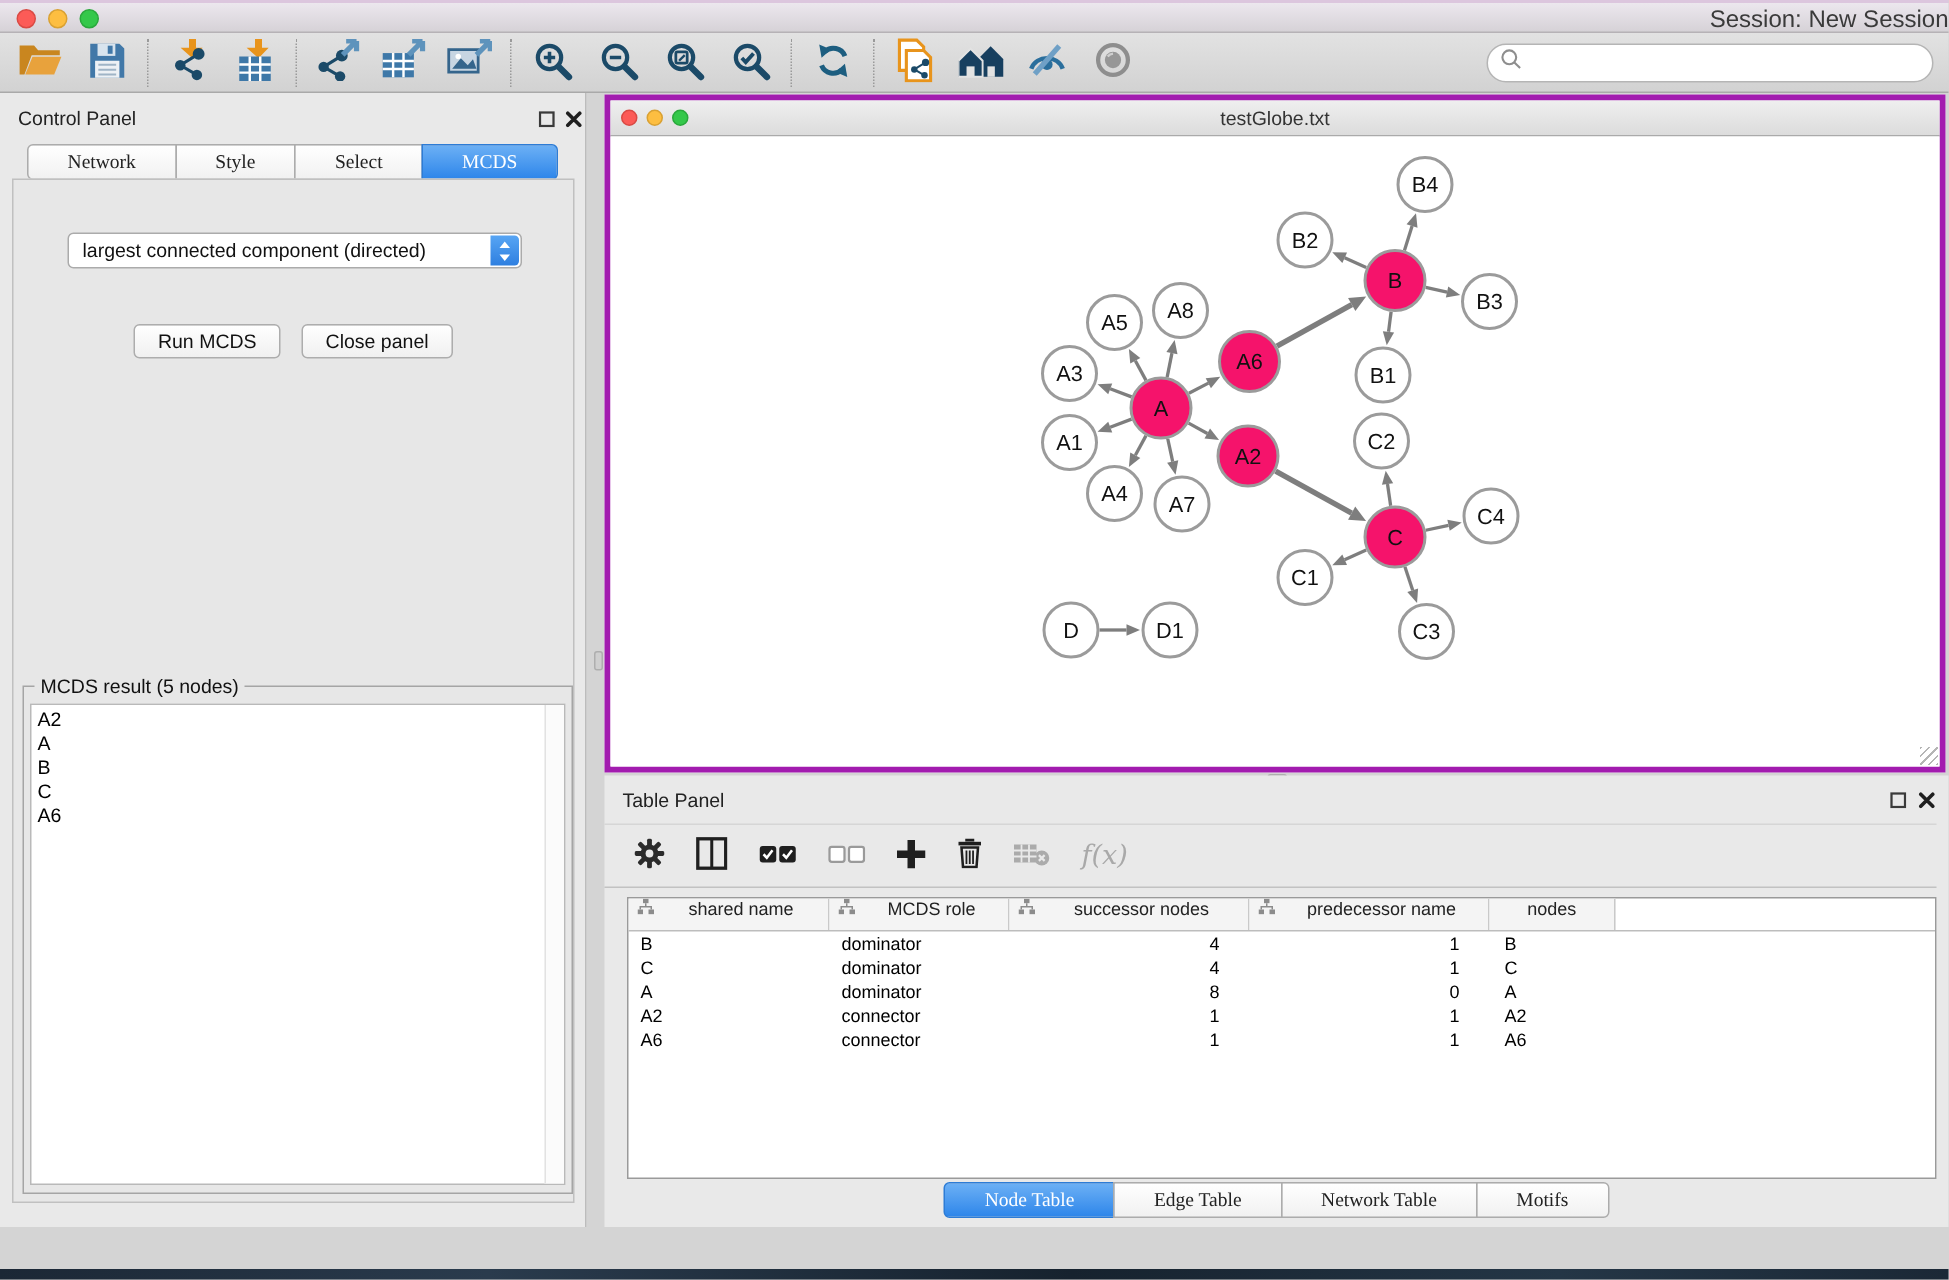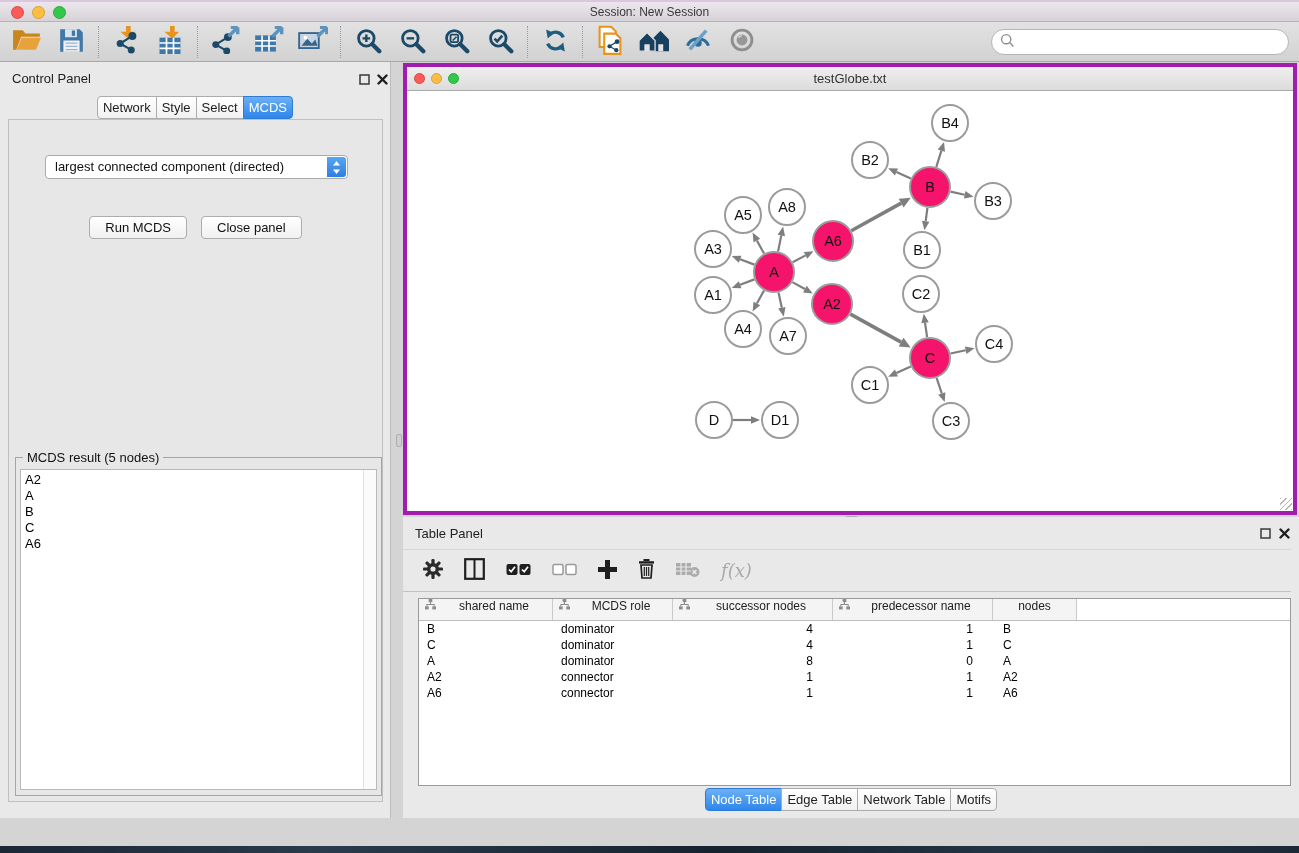--- a/index.html
+++ b/index.html
@@ -2,21 +2,21 @@
 <html><head>
 <meta charset="utf-8">
 <style>
   * { margin:0; padding:0; box-sizing:border-box; }
   html,body { width:1299px; height:853px; font-family:"Liberation Sans","DejaVu Sans",sans-serif; background:#d4d4d4; overflow:hidden; }
   .window { position:absolute; left:0; top:0; width:1299px; height:853px; background:#d4d4d4; }
 
   
   .titlebar { position:absolute; left:0; top:0; width:1299px; height:22px;
     background:linear-gradient(#ece7ee,#d6d2d7); border-top:2px solid #dcc6de; border-bottom:1px solid #b6b2b6; }
-  .titlebar .title { position:absolute; left:0; right:0; top:3px; text-align:center; font-size:12px; color:#3a3a3a; }
+  .titlebar .title { position:absolute; left:0; right:0; top:3px; text-align:right; font-size:16px; color:#3a3a3a; }
   .lights { position:absolute; left:11px; top:4px; display:flex; gap:8px; }
   .light { width:13px; height:13px; border-radius:50%; }
   .light.red { background:#fc5b57; border:1px solid #d94a44; }
   .light.yellow { background:#fdbe41; border:1px solid #d9a133; }
   .light.green { background:#34c84a; border:1px solid #2aa83c; }
 
   
   .toolbar { position:absolute; left:0; top:22px; width:1299px; height:40px;
     background:linear-gradient(#e2e2e2,#d2d2d2); border-bottom:1px solid #a9a9a9; display:flex; align-items:center; }
   .tb-group { display:flex; align-items:center; gap:6px; padding:0 8px; }
@@ -25,22 +25,22 @@
   .searchbox { position:absolute; right:10px; top:7px; width:298px; height:26px; background:#fff;
     border:1px solid #b5b5b5; border-radius:13px; display:flex; align-items:center; padding-left:8px; gap:5px; }
   .searchbox input { border:none; outline:none; flex:1; font-size:13px; background:transparent; height:20px; }
 
   
   .control-panel { position:absolute; left:0; top:62px; width:391px; height:756px; background:#e9e9e9; border-right:1px solid #bcbcbc; }
   .panel-header-title { position:absolute; left:12px; top:9px; font-size:13px; color:#222; }
   .panel-icon { position:absolute; width:14px; height:14px; display:flex; align-items:center; justify-content:center; }
   .cp-float { left:357px; top:10px; } .cp-close { left:375px; top:10px; }
   .cp-tabs { position:absolute; left:0; right:0; top:34px; display:flex; justify-content:center; }
-  .seg { font-size:13px; color:#222; padding:3px 5px; background:linear-gradient(#ffffff,#f1f1f1);
-    border:1px solid #acacac; margin-left:-1px; cursor:default; }
+  .seg { font-size:13px; color:#222; padding:3px 26px; background:linear-gradient(#ffffff,#f1f1f1);
+    border:1px solid #acacac; margin-left:-1px; cursor:default;font-family:Liberation Serif, serif; }
   .seg:first-child { border-radius:4px 0 0 4px; margin-left:0; }
   .seg:last-child { border-radius:0 4px 4px 0; }
   .seg.sel { background:linear-gradient(#6cb0f5,#2e86ea); border-color:#2d7cd6; color:#fff; }
   .cp-box { position:absolute; left:8px; top:57px; width:375px; height:683px; background:#e7e7e7; border:1px solid #c0c0c0; }
   .opt-label { position:absolute; left:0; right:0; top:13px; text-align:center; font-size:13px; color:#111; }
   .criterion { position:absolute; left:36px; top:35px; width:303px; height:24px; background:#fff; border:1px solid #ababab; border-radius:4px; }
   .criterion .val { position:absolute; left:9px; top:3px; font-size:13px; color:#111; }
   .criterion .stepper { position:absolute; right:1px; top:1px; bottom:1px; width:19px; border-radius:0 3px 3px 0;
     background:linear-gradient(#57a5f4,#2e7fe0); display:flex; align-items:center; justify-content:center; }
   .cp-buttons { position:absolute; left:0; right:0; top:72px; display:flex; justify-content:center; gap:14px;margin-top:24px; }

